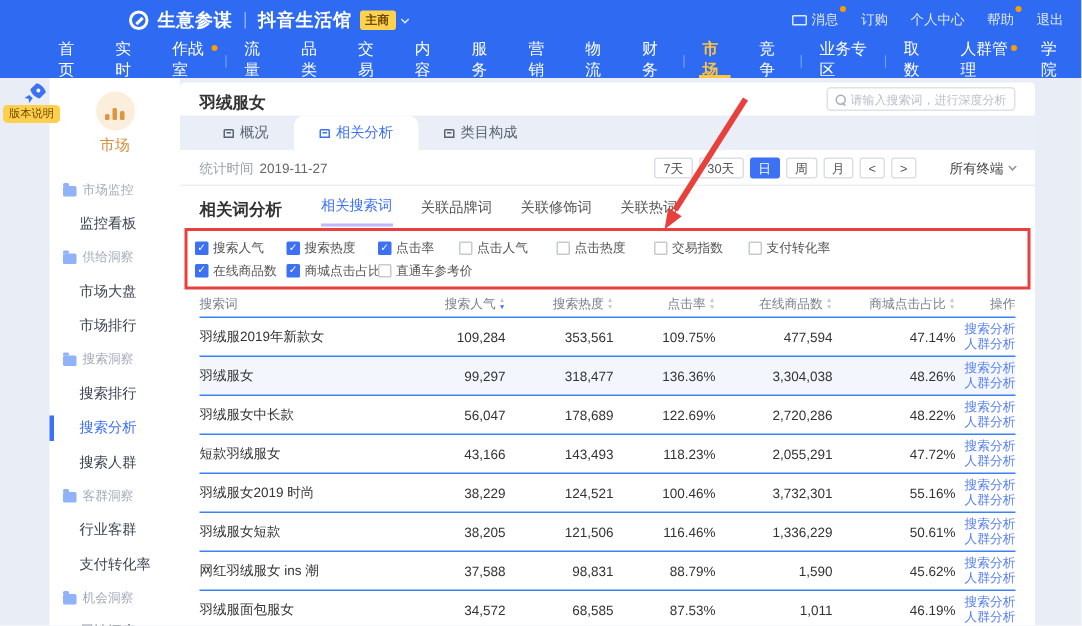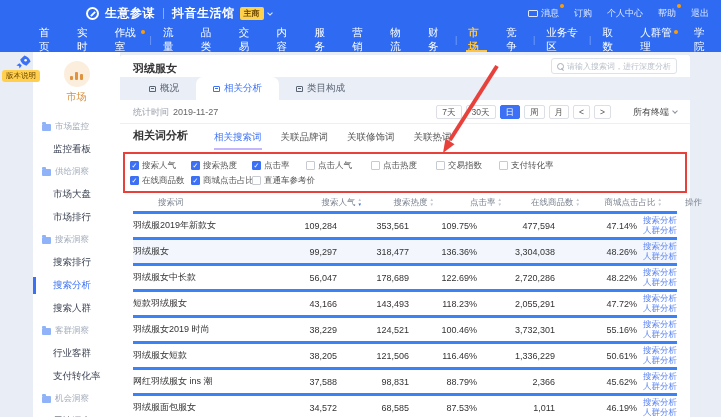--- a/index.html
+++ b/index.html
@@ -65,37 +65,37 @@
   .tab-icon::after { content:''; position:absolute; left:1px; right:1px; top:1px; height:1px; background:currentColor; }
   .stat-row { position:absolute; top:47px; left:13px; right:13px; height:20px; display:flex; align-items:center; }
   .stat-label { font-size:9px; color:#9aa0ab; }
   .stat-value { font-size:9px; color:#666; margin-left:4px; }
   .range { margin-left:auto; display:flex; align-items:flex-start; gap:4px; }
   .rbtn { min-width:17px; padding:2px 5px; border:1px solid #dcdfe6; border-radius:2px; background:#fff; font-size:8.5px; color:#555; text-align:center; line-height:1; }
   .rbtn.active { background:#3d71f5; border-color:#3d71f5; color:#fff; }
   .terminal { margin-left:22px; font-size:9px; color:#444; display:flex; align-items:center; }
   .terminal .caret { color:#8a90a0; }
   .hdiv { position:absolute; top:68px; left:0; right:0; height:1px; background:#edeff3; }
-  .section-row { position:absolute; top:73px; left:13px; right:13px; height:22px; display:flex; }
+  .section-row { position:absolute; top:73px; left:13px; right:13px; height:22px; display:flex; align-items:center; }
   .section-title { font-size:11px; font-weight:bold; color:#333; margin-right:26px; }
   .s-tab { font-size:9.5px; color:#555; margin-right:19px; padding:3px 0 5px; }
   .s-tab.active { color:#3d71f5; border-bottom:2px solid #c4b5fd; }
   
   .metrics-box { position:absolute; top:97px; left:3px; width:564px; height:41px; border:2px solid #e8413c; background:#fff; padding:4px 0 0 5px; }
   .m-row { display:flex; align-items:center; height:15px; }
   .metric { display:flex; align-items:center; gap:3px; white-space:nowrap; }
   .mw1{width:61px;} .mw2{width:61px;} .mw3{width:54px;} .mw4{width:65px;} .mw5{width:65px;} .mw6{width:63px;} .mw7{flex:1;}
   .cb { width:9px; height:9px; border:1px solid #c6cad2; border-radius:1px; background:#fff; font-size:7px; line-height:8px; text-align:center; color:#fff; flex:none; }
   .cb.checked { background:#3d71f5; border-color:#3d71f5; }
   .cb-label { font-size:8.5px; color:#555; }
   
   .table { position:absolute; top:140px; left:13px; width:544px; }
   .t-head, .t-row { display:grid; grid-template-columns:132px 72px 72px 68px 78px 82px 40px; align-items:center; }
-  .t-head { height:16px; font-size:8.5px; color:#7a8290;margin-left:25px; }
-  .t-row { height:26px; font-size:9px; color:#333; border-top:3px solid #3b82f6; }
+  .t-head { height:16px; font-size:8.5px; color:#7a8290; }
+  .t-row { height:26px; font-size:9px; color:#333; border-top:1px solid #3b82f6; }
   .t-row.hl { background:#f3f7fd; }
   .num { text-align:right; }
   .th-num { text-align:right; white-space:nowrap; }
   .sorter { display:inline-flex; flex-direction:column; font-size:4.5px; line-height:4.5px; color:#c3c8d1; margin-left:2px; vertical-align:middle; }
   .sorter .on { color:#3d71f5; }
   .kw { white-space:nowrap; overflow:hidden; }
   .actions { display:flex; flex-direction:column; align-items:flex-end; justify-content:center; gap:1px; }
   .alink { color:#5a83f5; font-size:8.5px; line-height:9.5px; white-space:nowrap; }
   .th-op { text-align:right; }
   
@@ -406,21 +406,21 @@
       <span class="actions">
           <a class="alink">搜索分析</a>
           <a class="alink">人群分析</a>
         </span>
     </div>
     <div class="t-row">
       <span class="kw">网红羽绒服女 ins 潮</span>
       <span class="num">37,588</span>
       <span class="num">98,831</span>
       <span class="num">88.79%</span>
-      <span class="num">2,366</span>
+      <span class="num">1,590</span>
       <span class="num">45.62%</span>
       <span class="actions">
           <a class="alink">搜索分析</a>
           <a class="alink">人群分析</a>
         </span>
     </div>
     <div class="t-row">
       <span class="kw">羽绒服面包服女</span>
       <span class="num">34,572</span>
       <span class="num">68,585</span>

